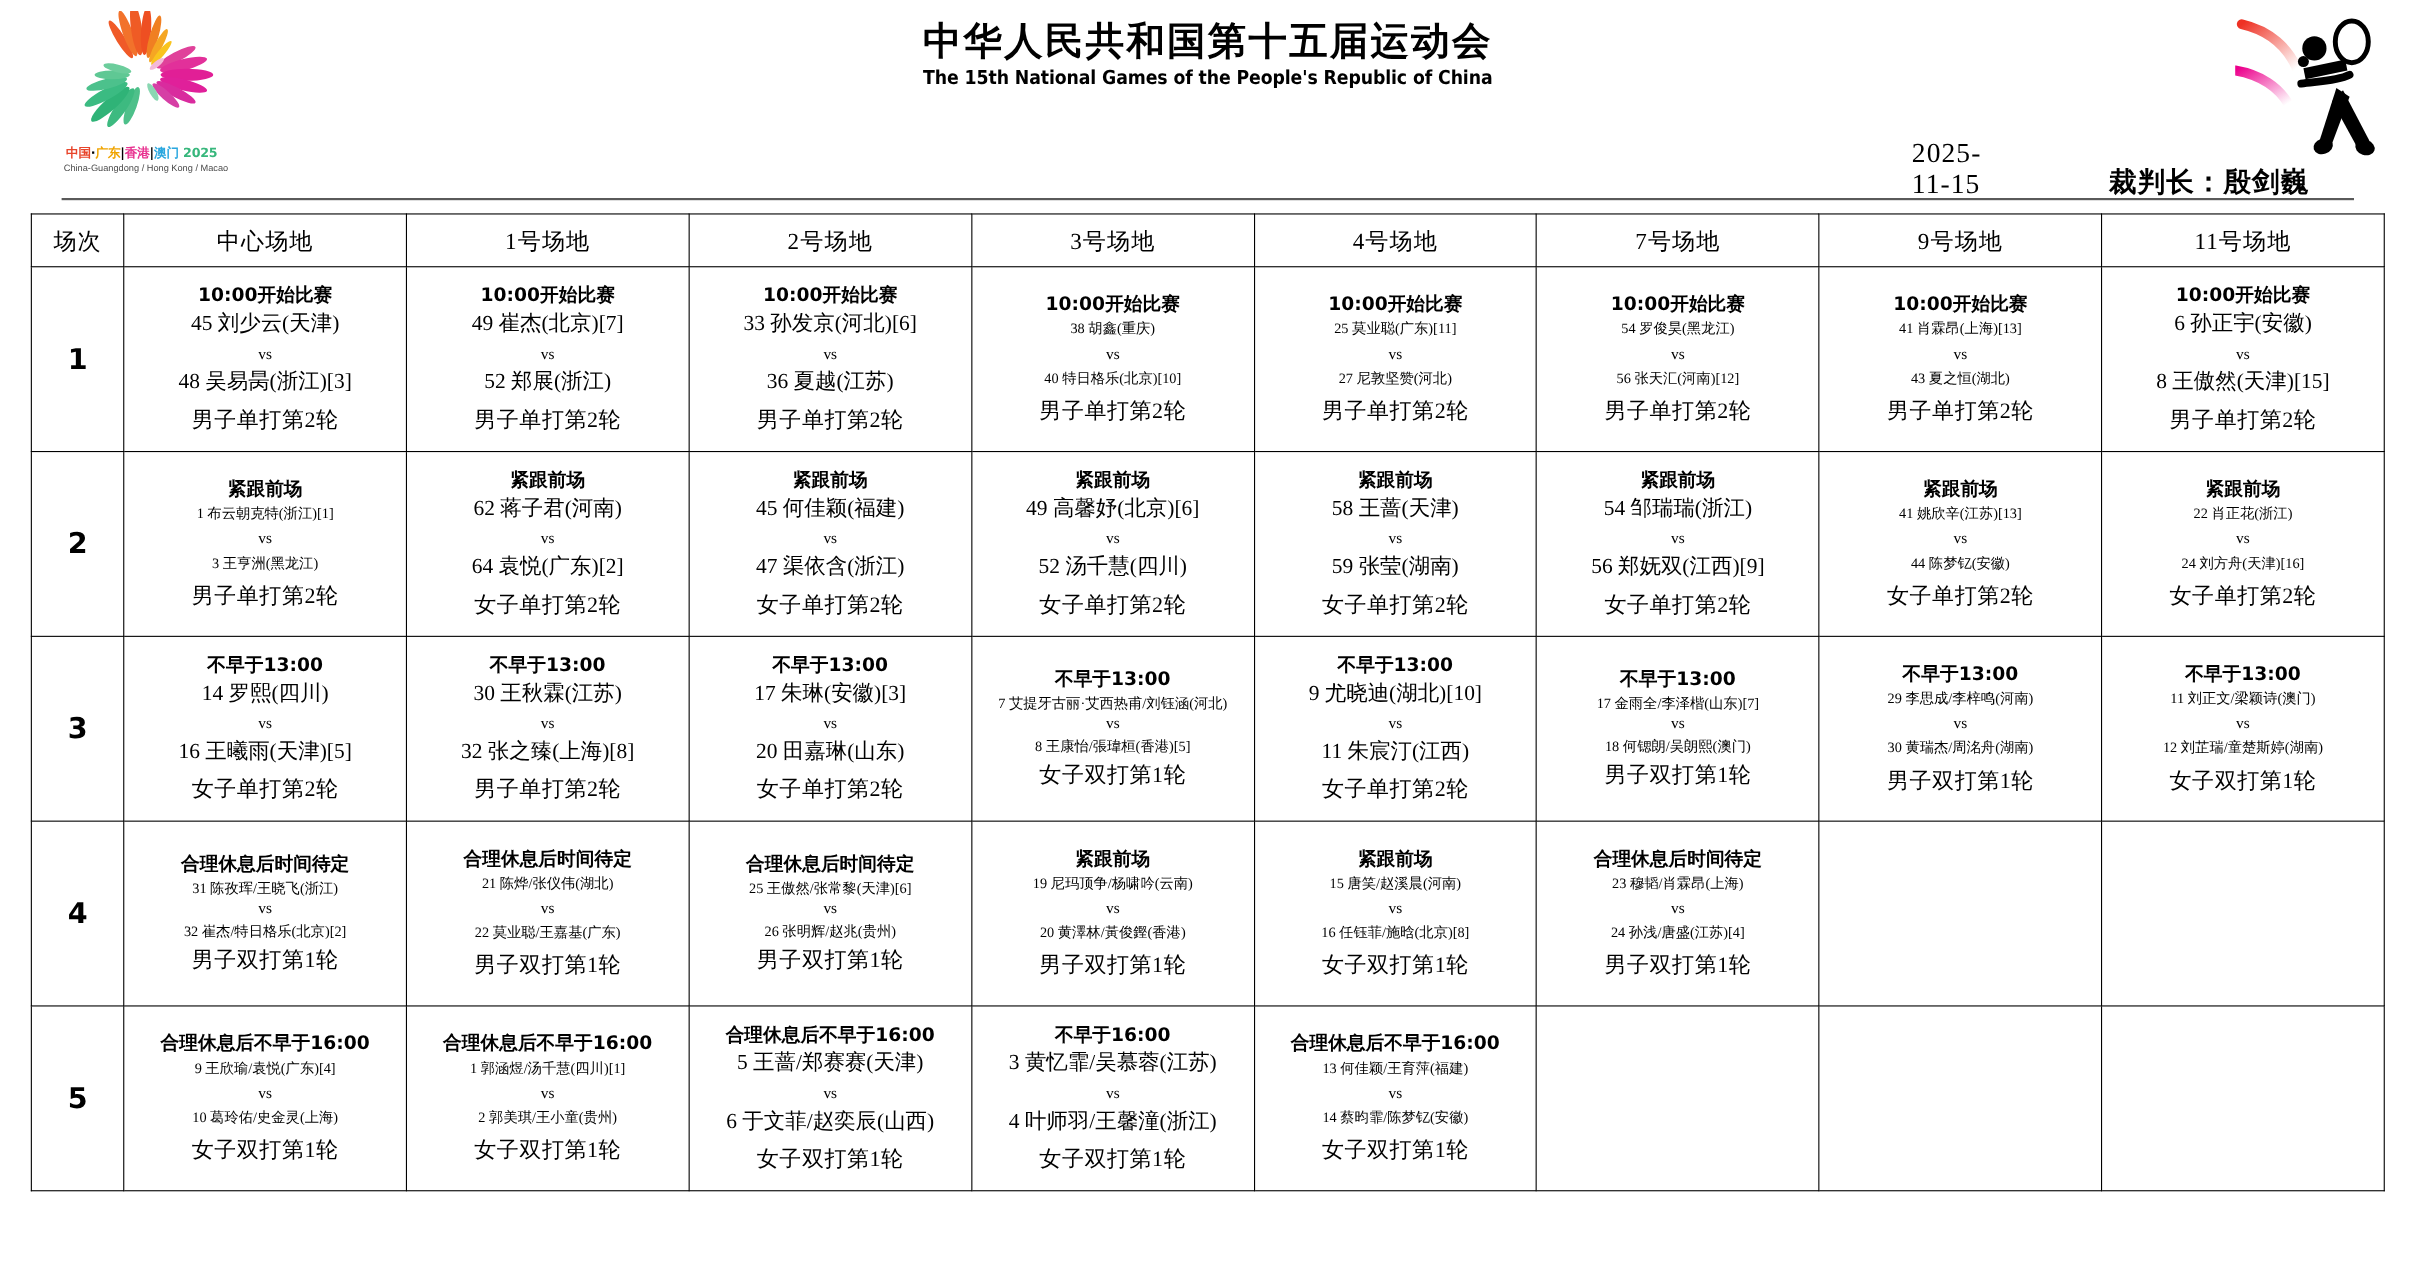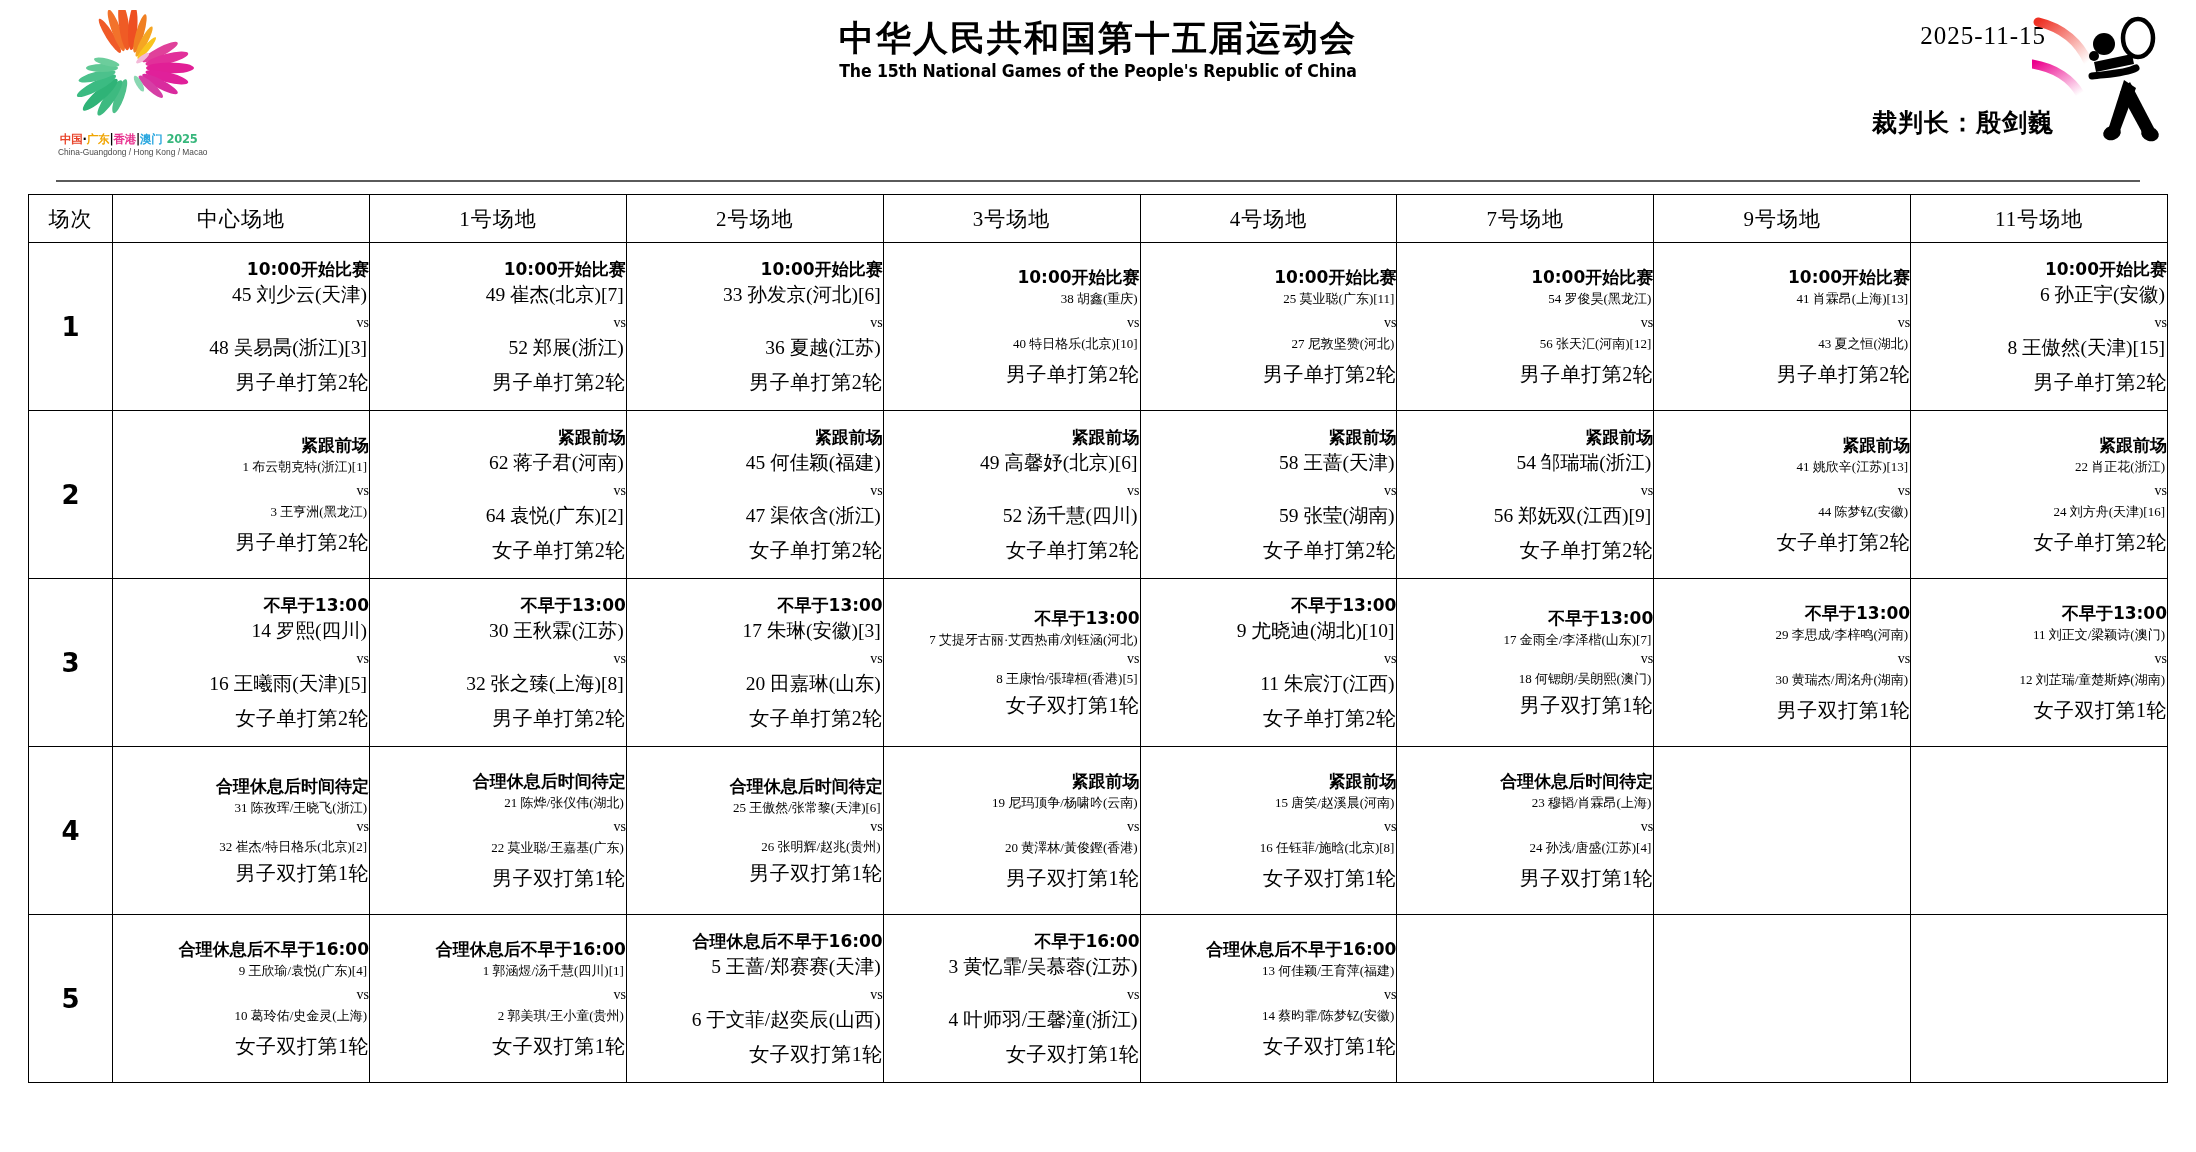--- a/index.html
+++ b/index.html
@@ -85,21 +85,21 @@
     font-size: 24px; font-weight: bold;
     font-family: "DejaVu Sans", sans-serif;
     letter-spacing: 2px;
     margin-top: 40px;
   }
 
   .hdr-right {
     width: 430px;
     position: relative;
     display: flex;
-    flex-direction: column;
+    flex-direction: row;
     align-items: flex-end;
     padding-top: 22px;
     padding-right: 6px;
   }
   .date-line {
     font-size: 25px;
     font-family: "Liberation Serif", serif;
     letter-spacing: 1px;
     margin-right: 116px;
   }
@@ -149,21 +149,21 @@
   }
 
   tbody tr { height: 168px; }
   .sess-cell {
     text-align: center;
     font-size: 26px;
     font-weight: bold;
     font-family: "DejaVu Sans", sans-serif;
   }
   .match-cell {
-    text-align: right;
+    text-align: center;
     padding: 7px 3px 6px 3px;
     line-height: 1.18;
   }
   .match-cell.empty { }
   .m-time {
     font-size: 17px;
     font-weight: bold;
     font-family: "DejaVu Sans", sans-serif;
     letter-spacing: 0px;
     margin-bottom: 4px;

